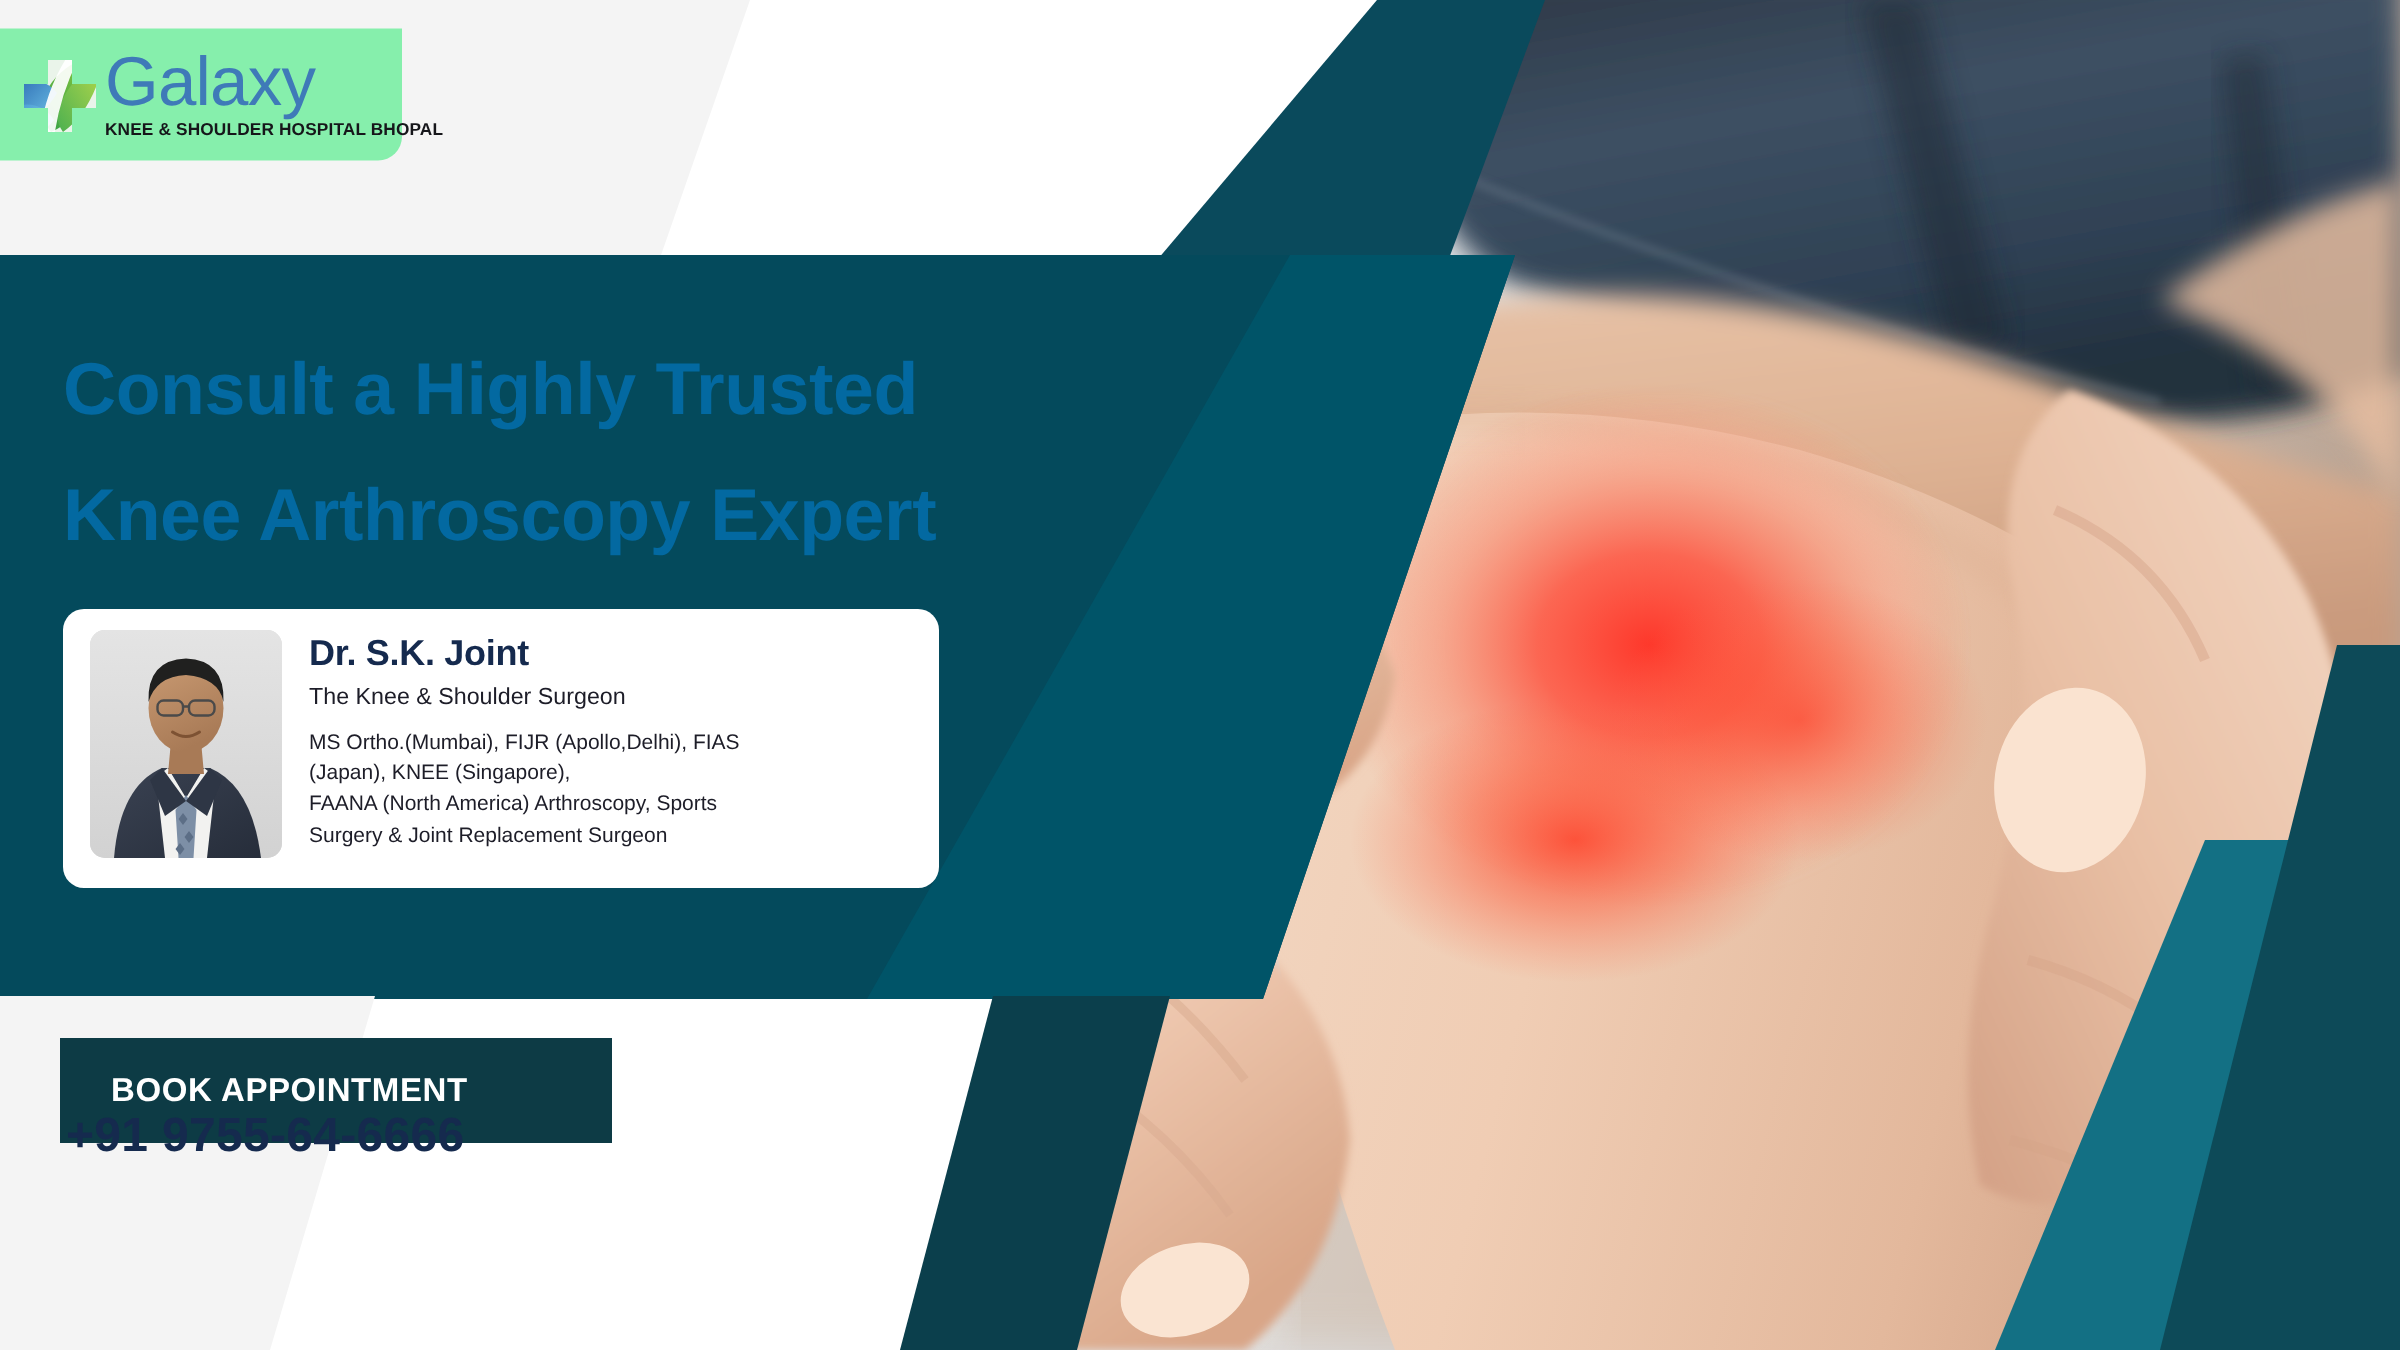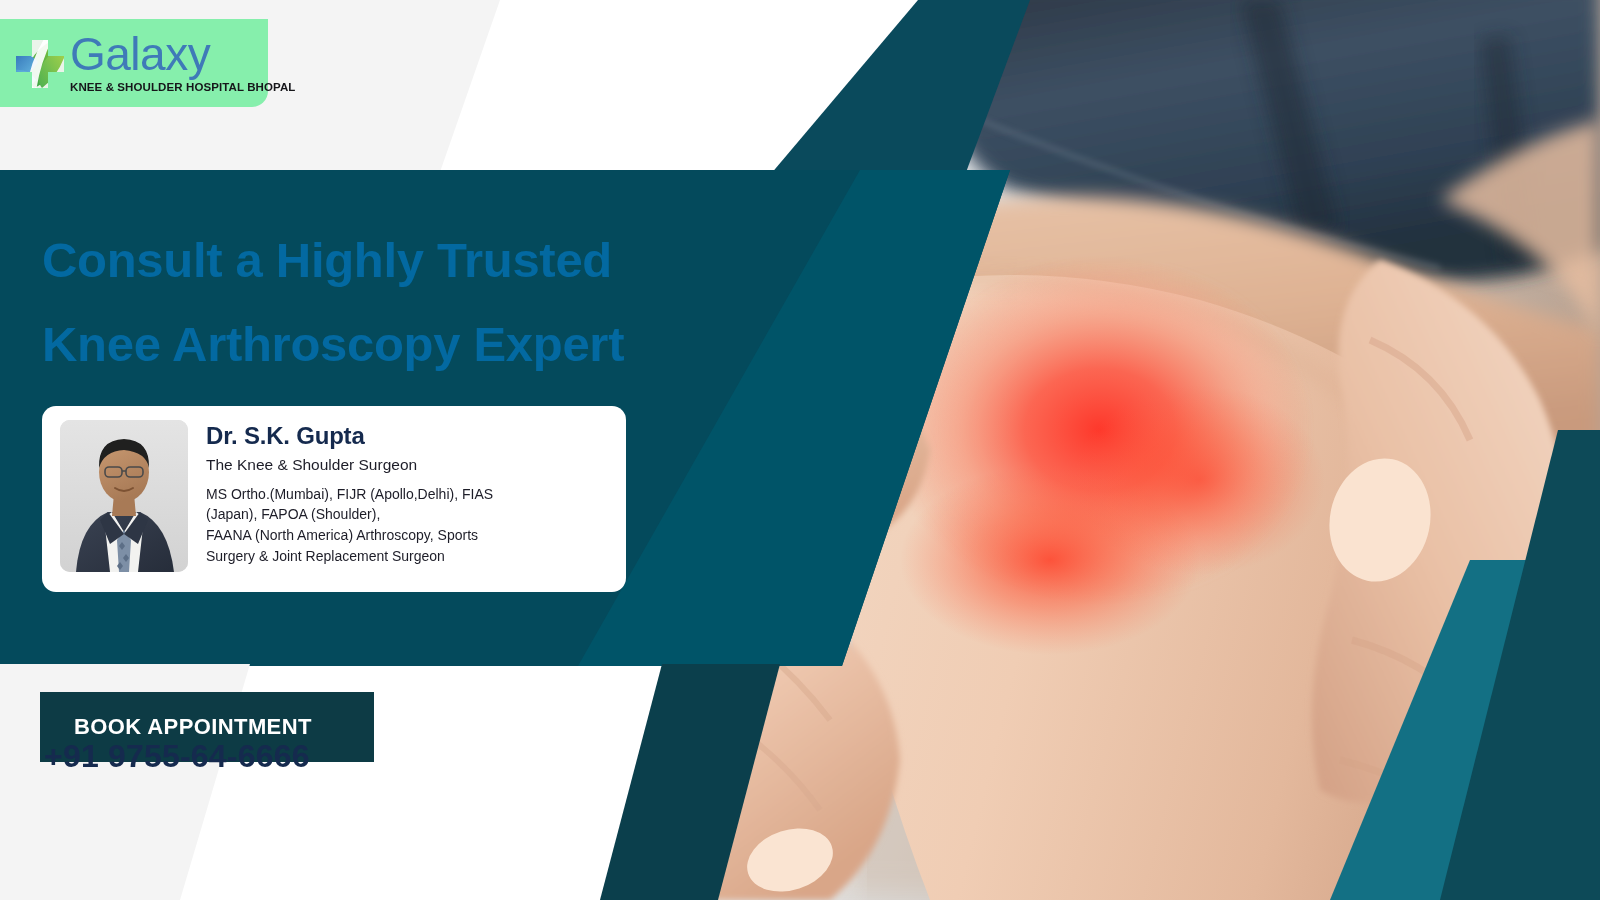--- a/index.html
+++ b/index.html
@@ -153,21 +153,21 @@
   }
   .doc-quals {
     font-size:14px; color:#1d1d28; line-height:1.48;
     max-width:348px;
   }
 
   
   .cta-btn {
     position:absolute;
     top:692px; left:40px;
-    width:334px; height:70px;
+    width:368px; height:70px;
     background:#0d3b45;
     border:none;
     z-index:30;
     display:flex; align-items:center;
     padding-left:34px;
     cursor:pointer;
   }
   .cta-label {
     color:#ffffff; font-size:22px; font-weight:700;
     letter-spacing:0.4px;
@@ -376,25 +376,25 @@
         <path d="M39 48 Q38 20 64 19 Q90 20 89 48 Q86 32 64 30 Q44 31 39 48 Z" fill="#20201f"></path>
 
         <rect x="45" y="47" width="17" height="10" rx="4" fill="none" stroke="#4a4a4a" stroke-width="1.6"></rect>
         <rect x="66" y="47" width="17" height="10" rx="4" fill="none" stroke="#4a4a4a" stroke-width="1.6"></rect>
         <line x1="62" y1="51" x2="66" y2="51" stroke="#4a4a4a" stroke-width="1.6"></line>
 
         <path d="M55 68 Q64 74 73 68" stroke="#7d5233" stroke-width="2" fill="none" stroke-linecap="round"></path>
       </svg>
     </div>
     <div class="doc-info">
-      <div class="doc-name">Dr. S.K. Gupta</div>
+      <div class="doc-name">Dr. S.K. Joint</div>
       <div class="doc-role">The Knee &amp; Shoulder Surgeon</div>
       <div class="doc-quals">
         <div>MS Ortho.(Mumbai), FIJR (Apollo,Delhi), FIAS</div>
-        <div>(Japan), FAPOA (Shoulder),</div>
+        <div>(Japan), KNEE (Singapore),</div>
         <div>FAANA (North America) Arthroscopy, Sports</div>
         <div>Surgery &amp; Joint Replacement Surgeon</div>
       </div>
     </div>
   </div>
 
   <button class="cta-btn">
     <span class="cta-label">BOOK APPOINTMENT</span>
   </button>
 

